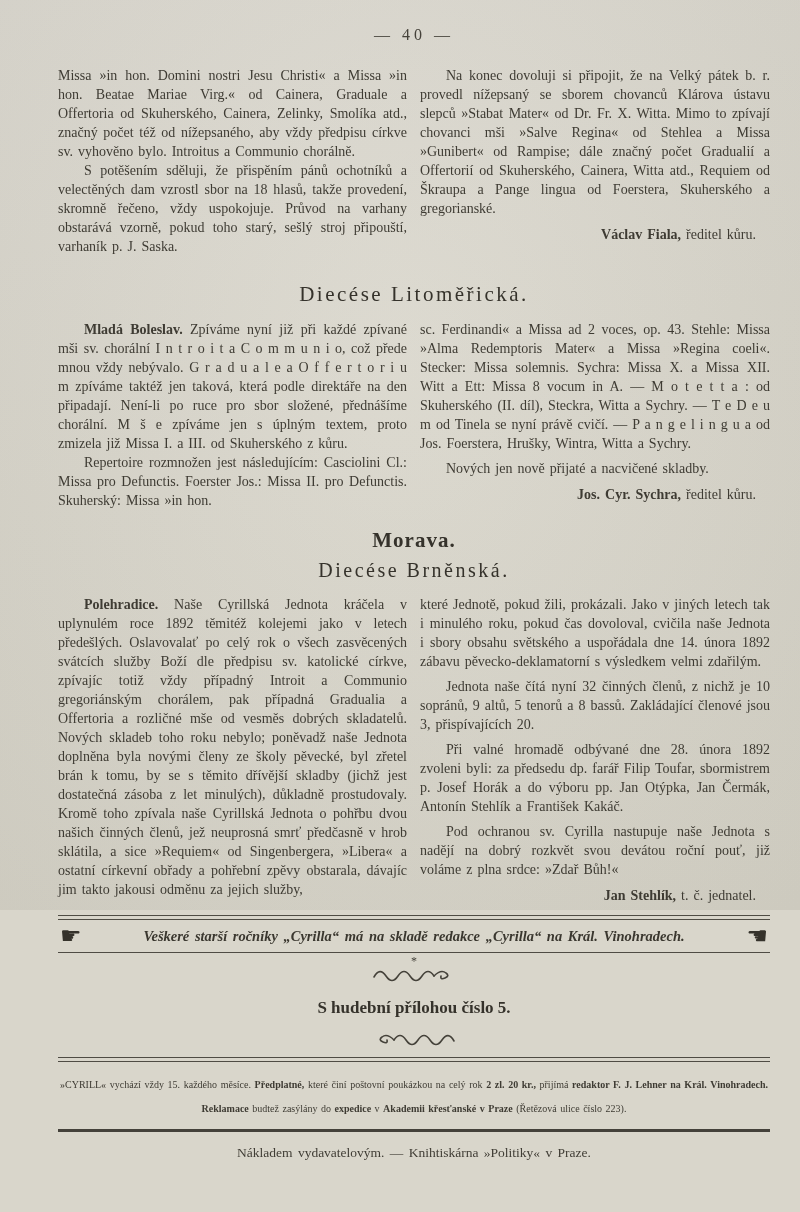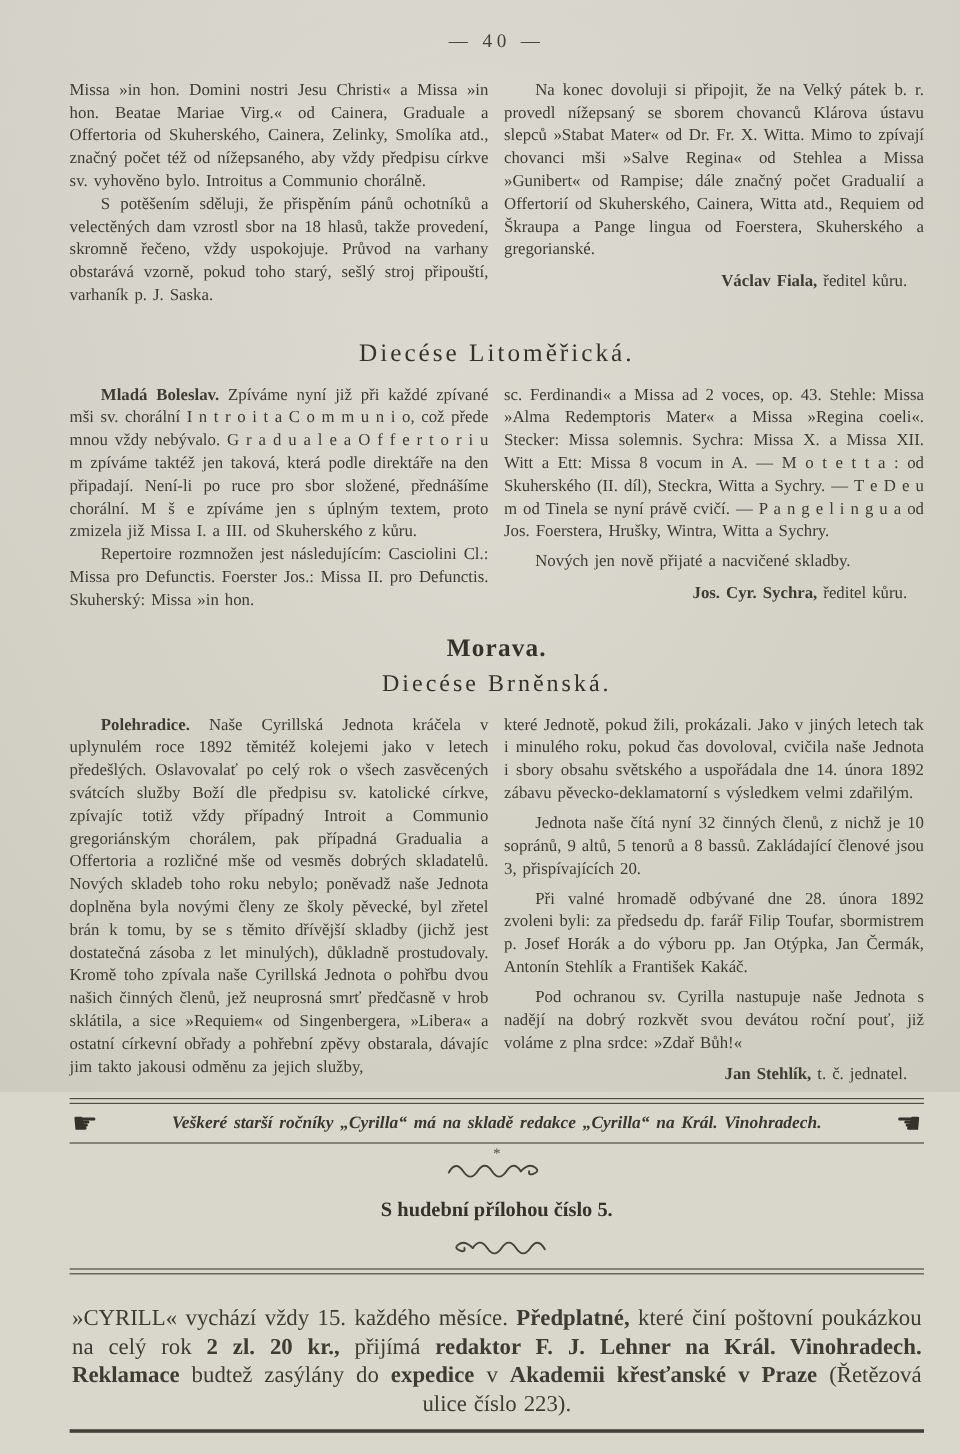--- a/index.html
+++ b/index.html
@@ -46,21 +46,21 @@
     font-family:"DejaVu Sans",sans-serif;font-style:normal;
     font-size:24px;line-height:18px;color:#35322b;
   }
   .markline{text-align:center;font-size:12px;line-height:10px;margin:3px 0 0 0;color:#45423a;}
   .supplement{
     display:flex;align-items:center;justify-content:center;gap:14px;
     margin:2px 0 9px 0;font-weight:bold;font-size:17px;color:#35322b;flex-direction:column;
   }
   .orn svg{display:block;}
   .subnote{
-    margin:25px 2px 0 2px;font-size:19px;line-height:24px;
+    margin:11px 2px 0 2px;font-size:10px;line-height:24px;
     text-align:justify;text-align-last:center;word-spacing:1px;
   }
   .subnote .b{font-weight:bold;}
   .footer{
     text-align:center;font-size:13.5px;word-spacing:2px;
     margin-top:13px;color:#403d35;
   }
 </style>
 </head>
 <body>
@@ -138,15 +138,16 @@
           </svg>
       </span>
     </div>
 
     <div class="rule-double" style="margin-top:0;"></div>
 
     <p class="subnote"><span>»CYRILL« vychází vždy 15. každého měsíce. </span><span class="b">Předplatné,</span><span> které činí poštovní poukázkou na celý rok </span><span class="b">2 zl. 20 kr.,</span><span> přijímá </span><span class="b">redaktor F. J. Lehner na Král. Vinohradech. Reklamace</span><span> budtež zasýlány do </span><span class="b">expedice</span><span> v </span><span class="b">Akademii křesťanské v Praze</span><span> (Řetězová ulice číslo 223).</span></p>
 
     <div class="rule-thick"></div>
 
+    <div class="footer">Nákladem vydavatelovým. — Knihtiskárna »Politiky« v Praze.</div>
 
   </div>
 </div>
 
 </body></html>

